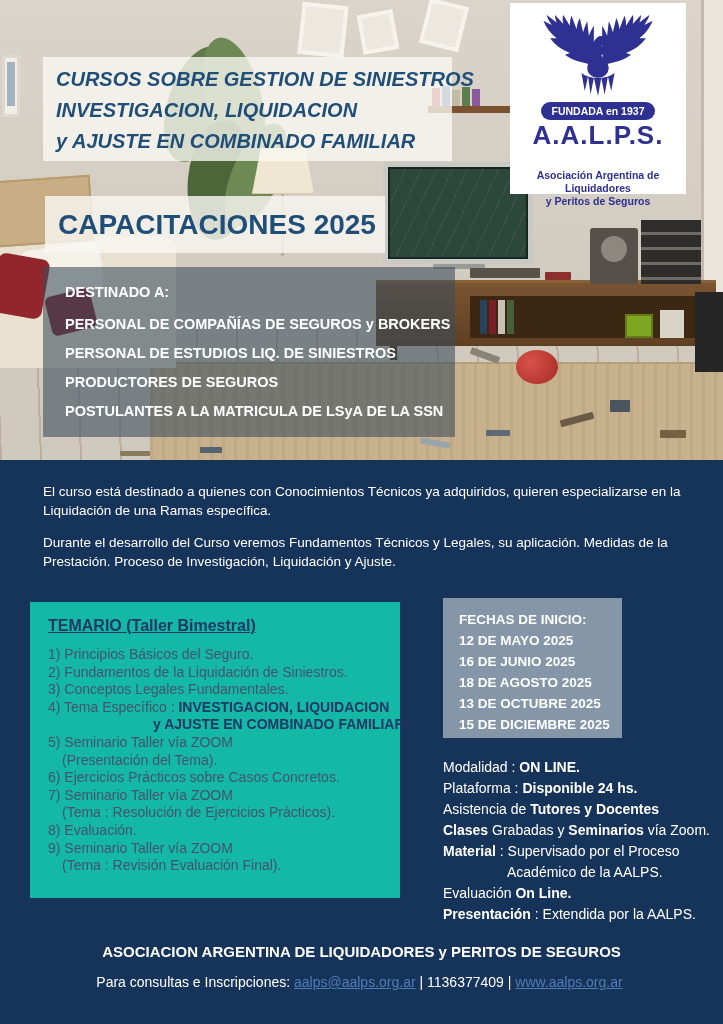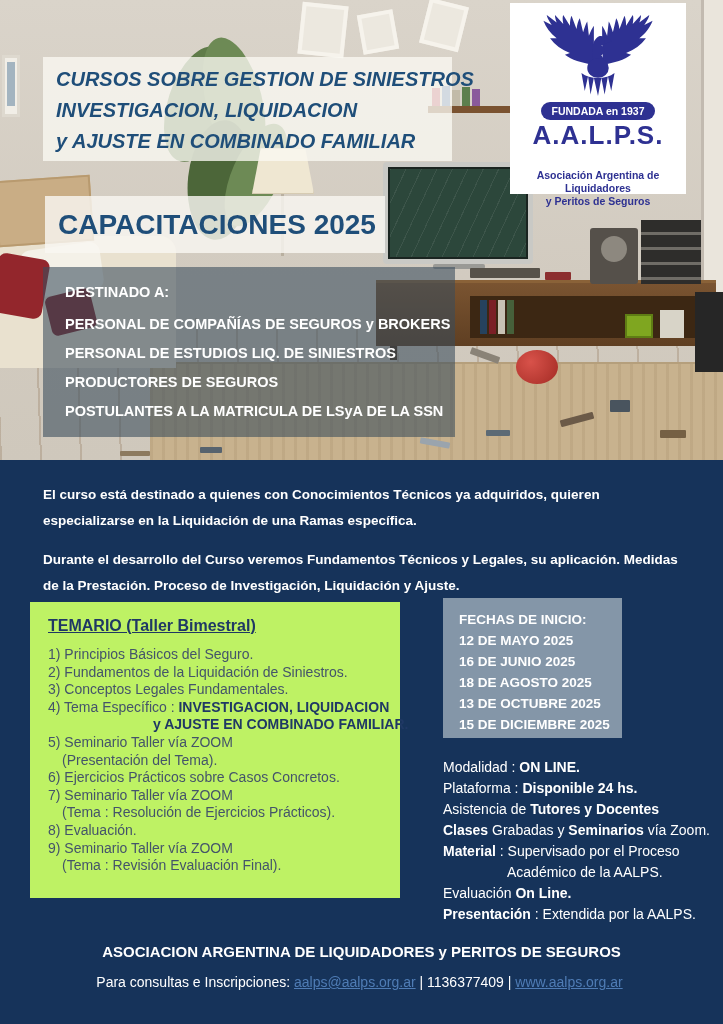--- a/index.html
+++ b/index.html
@@ -66,22 +66,22 @@
   .eagle{width:116px;height:86px;display:block;margin:0 auto;}
   .eagle *{fill:#2E3192;}
   .pill{display:inline-block;background:#2E3192;color:#fff;font-size:10.5px;font-weight:bold;
         border-radius:11px;padding:3px 11px;margin-top:-16px;position:relative;white-space:nowrap;}
   .acronym{font-size:26px;font-weight:bold;color:#2E3192;letter-spacing:1px;line-height:27px;margin-top:2px;}
   .logo-caption{font-size:10.5px;font-weight:bold;color:#2E3192;line-height:13px;margin-top:20px;}
 
   
   .navy{position:absolute;left:0;top:460px;width:723px;height:564px;background:#16335A;color:#fff;}
   .intro{position:absolute;left:43px;top:22px;width:648px;}
-  .intro p{margin:0 0 13px 0;font-size:13.5px;font-weight:bold;line-height:26px;}
-  .temario{position:absolute;left:30px;top:142px;width:370px;height:296px;background:#bef264;
+  .intro p{margin:0 0 13px 0;font-size:13.5px;font-weight:normal;line-height:19px;}
+  .temario{position:absolute;left:30px;top:142px;width:370px;height:296px;background:#14b8a6;
            padding:15px 0 0 18px;}
   .tem-heading{font-size:16px;font-weight:bold;color:#1F3864;text-decoration:underline;margin-bottom:11px;white-space:nowrap;}
   .temario .tline{font-size:14px;line-height:17.6px;color:#44546A;white-space:nowrap;}
   .temario .b{font-weight:bold;color:#1F3864;}
   .temario .ind1{padding-left:14px;}
   .temario .ind2{padding-left:105px;}
   .fechas{position:absolute;left:443px;top:138px;width:179px;height:140px;background:#8496A8;
           padding:11px 0 0 16px;}
   .fechas-heading{font-size:13.5px;font-weight:bold;line-height:21px;white-space:nowrap;}
   .fecha-item{font-size:13.5px;font-weight:600;line-height:21px;white-space:nowrap;}

